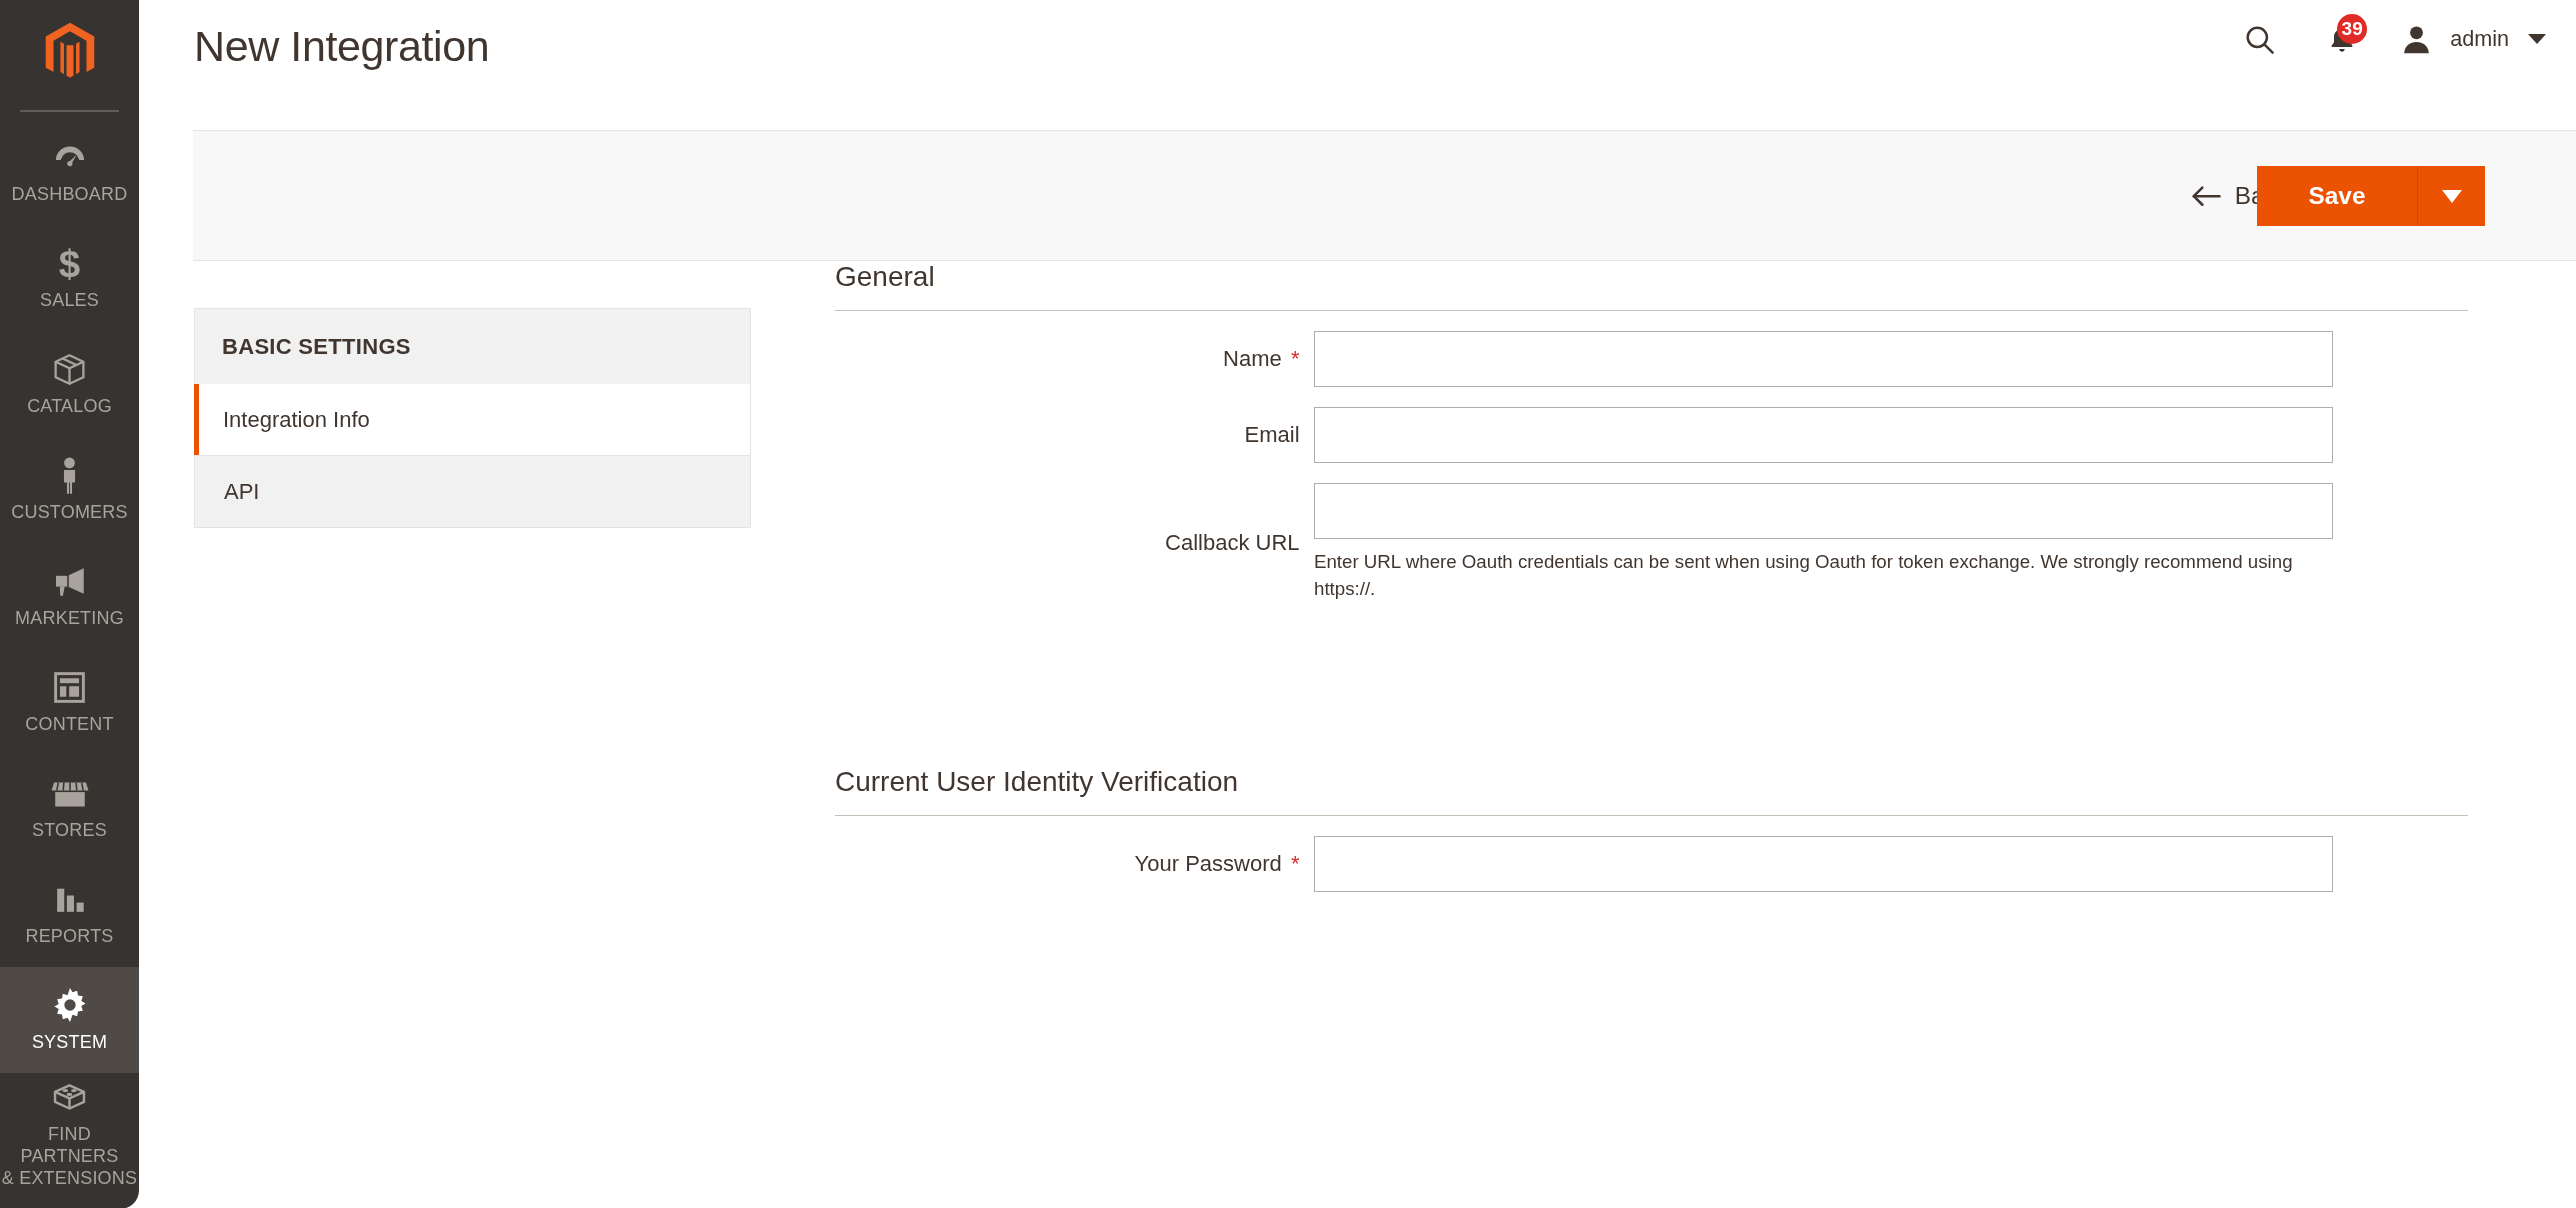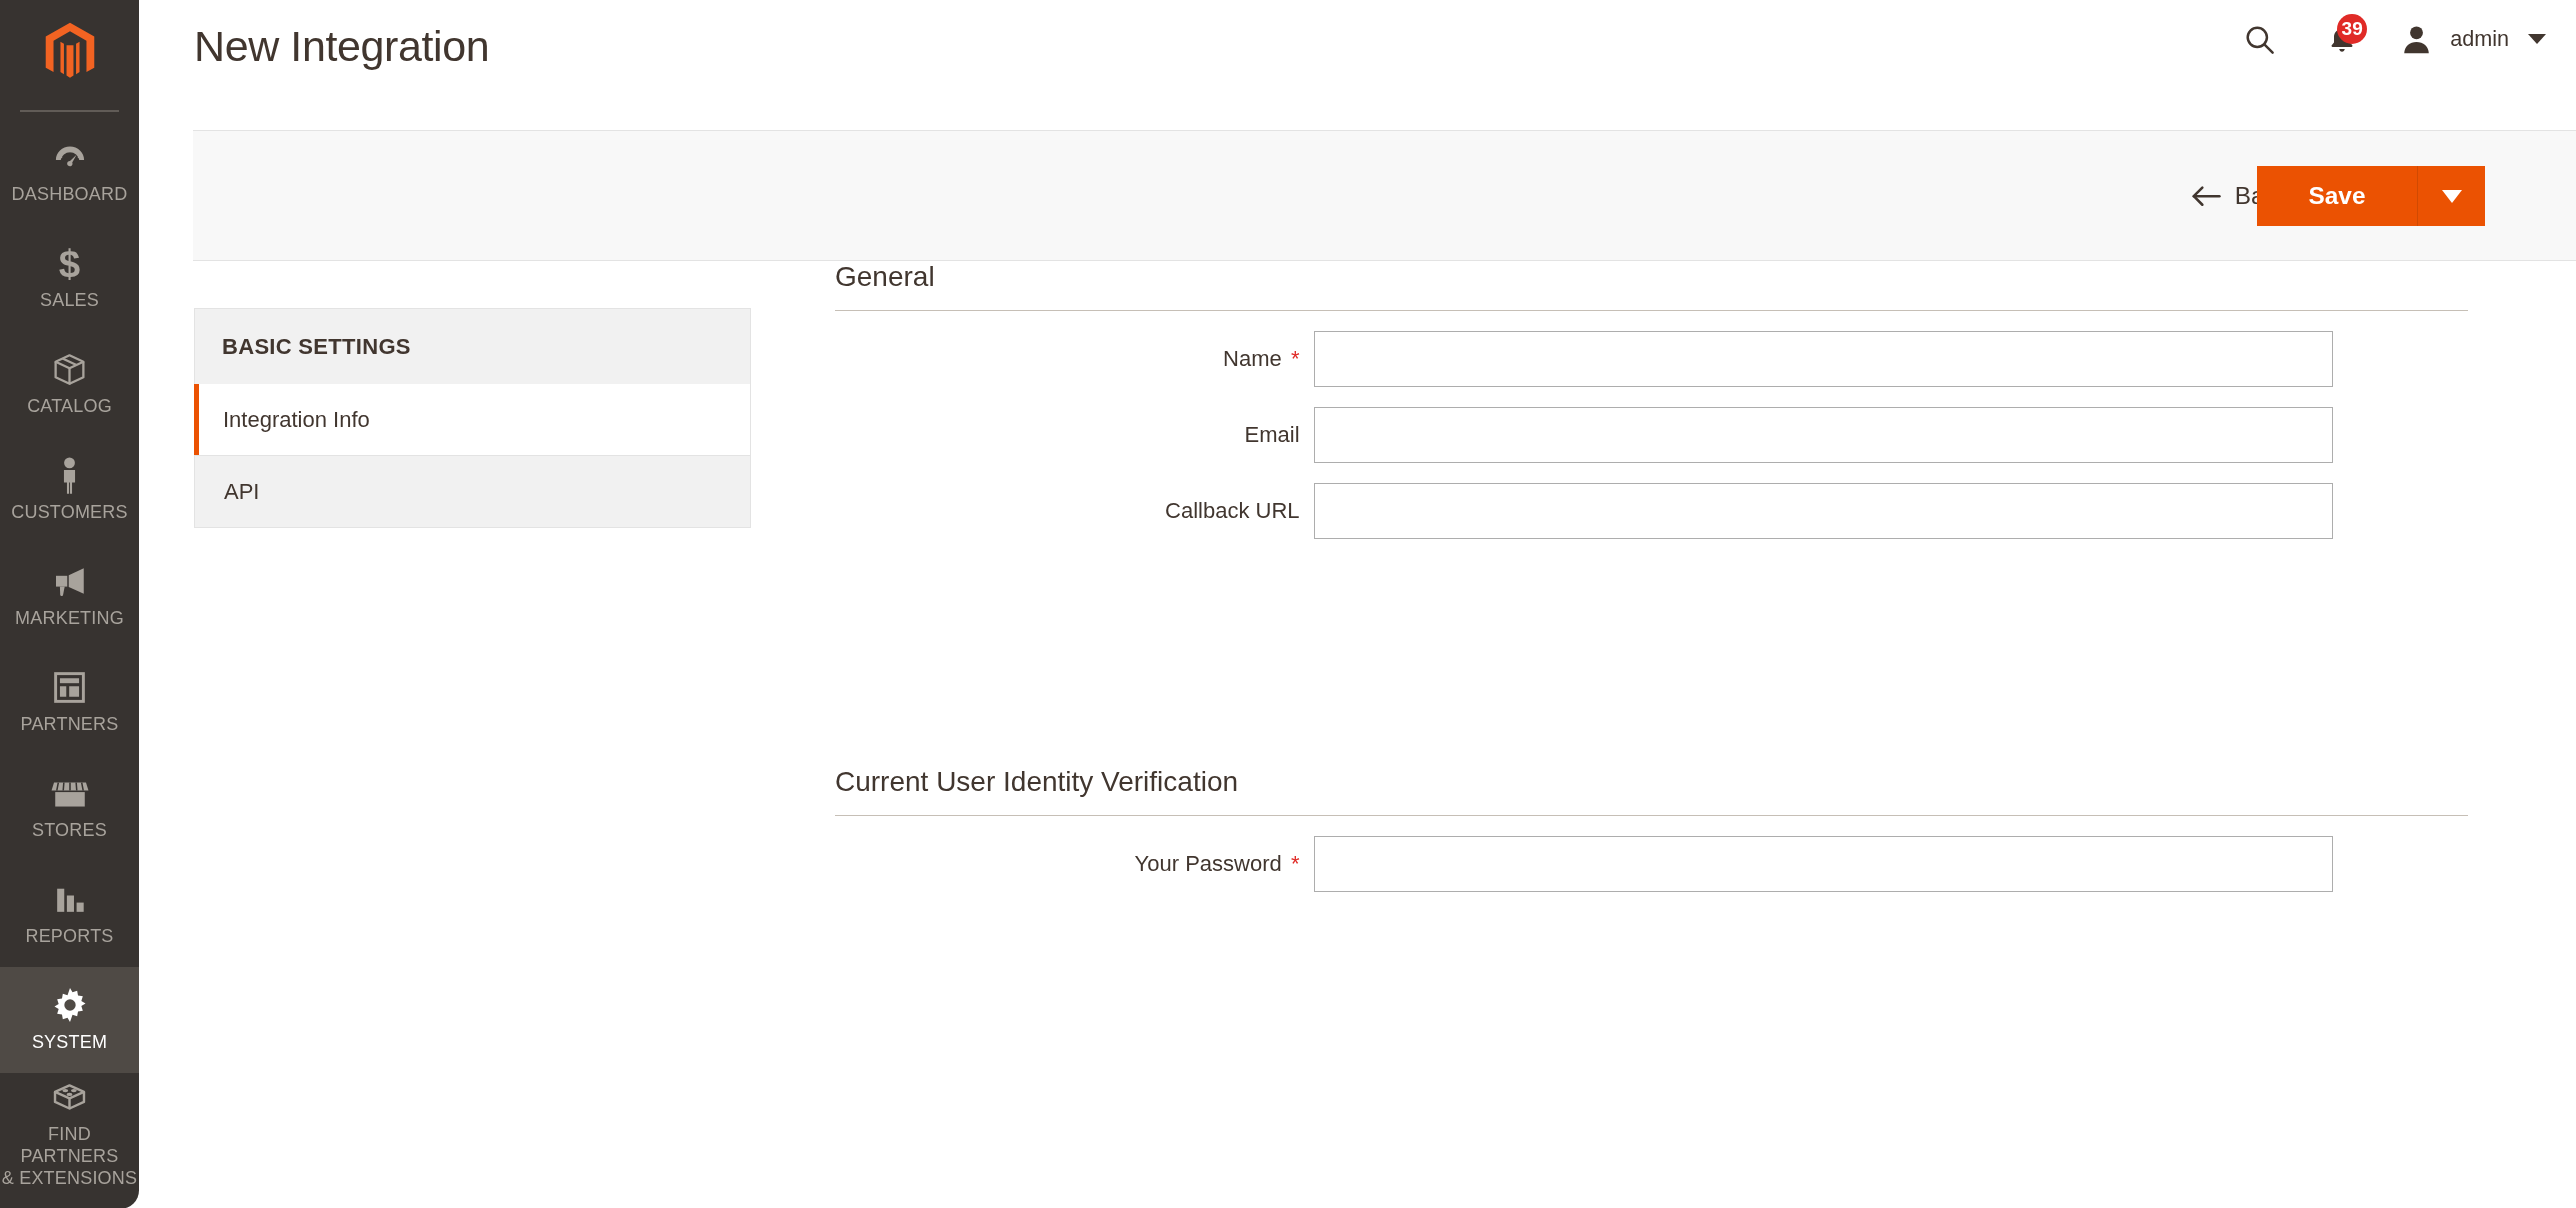--- a/index.html
+++ b/index.html
@@ -394,21 +394,21 @@
         </div>
         <div class="nav-item">
           <div class="nav-icon">
             <svg width="37" height="37" viewBox="0 0 24 24" fill="none" stroke="#a8a39c" stroke-width="1.9">
               <rect x="3" y="3" width="18" height="18"></rect>
               <rect x="5.8" y="6" width="12.4" height="3.2" fill="#a8a39c" stroke="none"></rect>
               <rect x="5.8" y="11.2" width="4.1" height="6.8" fill="#a8a39c" stroke="none"></rect>
               <rect x="11.8" y="11.2" width="6.4" height="6.8" fill="#a8a39c" stroke="none"></rect>
             </svg>
           </div>
-          <div class="nav-label">PARTNERS</div>
+          <div class="nav-label">CONTENT</div>
         </div>
         <div class="nav-item">
           <div class="nav-icon">
             <svg width="40" height="36" viewBox="0 0 26 22" fill="#a8a39c">
               <path d="M2.6 4.2h20.8l1.6 5.2H1z"></path>
               <path d="M3.4 10.4h19.2v9.4H3.4z"></path>
               <path d="M5.4 4.2 4.4 9.4M9 4.2 8.6 9.4M13 4.2v5.2M17 4.2l.4 5.2M20.6 4.2l1 5.2" stroke="#373330" stroke-width="1" fill="none"></path>
             </svg>
           </div>
           <div class="nav-label">STORES</div>
@@ -528,21 +528,21 @@
             <div class="field-row">
               <div class="field-label-wrap">
                 <span class="field-label">Email</span>
               </div>
               <div class="field-control"><input class="text-input" type="text" placeholder="" style=""></div>
             </div>
             <div class="field-row">
               <div class="field-label-wrap">
                 <span class="field-label">Callback URL</span>
               </div>
-              <div class="field-control"><input class="text-input" type="text" placeholder="" style=""></div>
+              <div class="field-control"><input class="text-input" type="text" placeholder="" style=""><div class="field-note">Enter URL where Oauth credentials can be sent when using Oauth for token exchange. We strongly recommend using https://.</div></div>
             </div>
           </div>
       </div>
 
       <div id="identity-section" class="section" style="top: 505px;">
         <div class="section-title">Current User Identity Verification</div>
         <div class="section-rule"></div>
         <div id="identity-fields">
             <div class="field-row">
               <div class="field-label-wrap">

